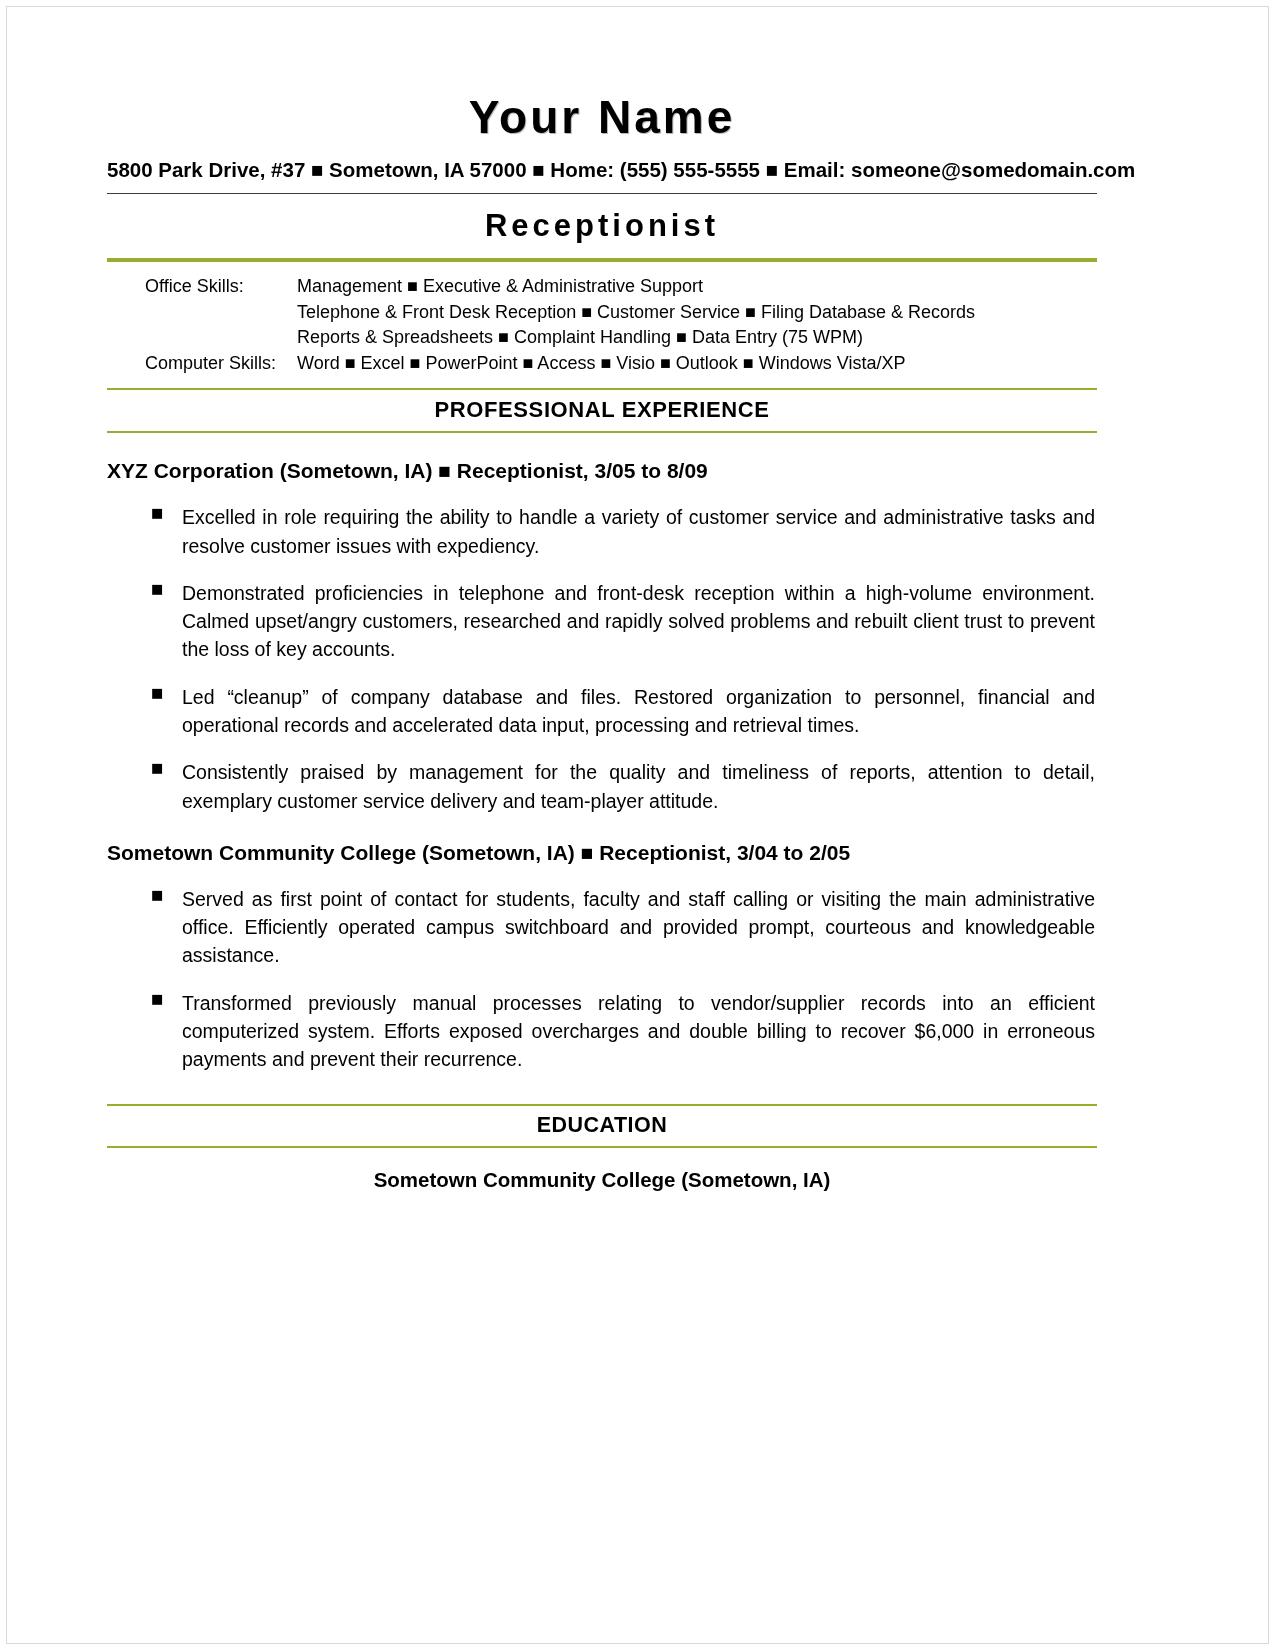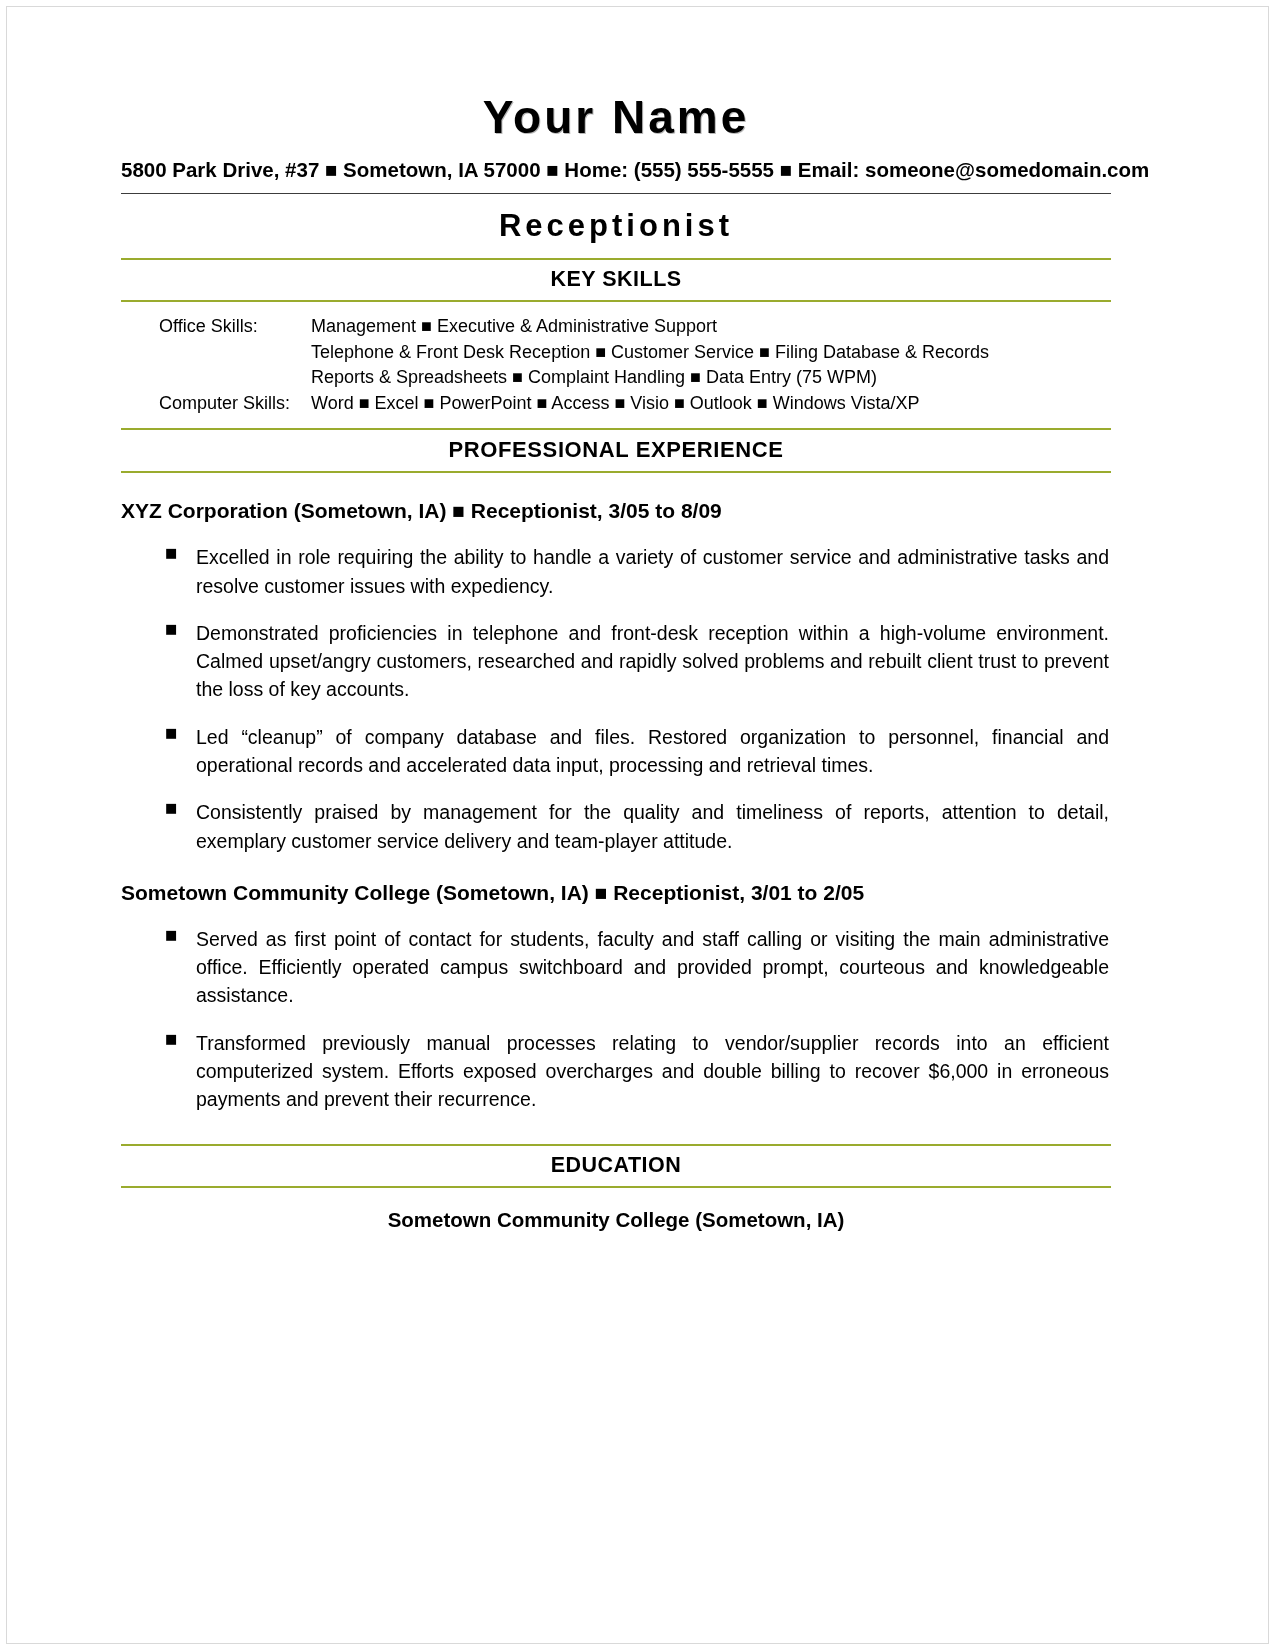--- a/index.html
+++ b/index.html
@@ -25,21 +25,21 @@
     position: absolute;
     left: 6px;
     top: 6px;
     right: 6px;
     bottom: 6px;
     border: 1px solid #d9d9d9;
     pointer-events: none;
   }
   .content {
     position: absolute;
-    left: 121px;
+    left: 107px;
     top: 92px;
     width: 990px;
   }
 
   
   .name {
     text-align: center;
     font-size: 46px;
     font-weight: bold;
     letter-spacing: 3px;
@@ -175,21 +175,20 @@
 
     <div>
       <div class="name">Your Name</div>
       <div class="contact-line">5800 Park Drive, #37 ■ Sometown, IA 57000 ■ Home: (555) 555-5555 ■ Email: someone@somedomain.com</div>
       <hr class="rule-dark">
       <div class="title">Receptionist</div>
     </div>
 
     <div class="section">
       <hr class="rule-olive">
-      <div class="section-head">KEY SKILLS</div>
       <hr class="rule-olive">
 
       <div class="skills-body">
         <div class="skill-row">
           <div class="skill-label">Office Skills:</div>
           <div class="skill-val">
             <div>Management ■ Executive &amp; Administrative Support</div>
             <div>Telephone &amp; Front Desk Reception ■ Customer Service ■ Filing Database &amp; Records</div>
             <div>Reports &amp; Spreadsheets  ■  Complaint Handling ■ Data Entry (75 WPM)</div>
           </div>
@@ -212,21 +211,21 @@
         <div class="job-head">XYZ Corporation (Sometown, IA) ■ Receptionist, 3/05 to 8/09</div>
         <ul class="bullets">
           <li>Excelled in role requiring the ability to handle a variety of customer service and administrative tasks and resolve customer issues with expediency.</li>
           <li>Demonstrated proficiencies in telephone and front-desk reception within a high-volume environment. Calmed upset/angry customers, researched and rapidly solved problems and rebuilt client trust to prevent the loss of key accounts.</li>
           <li>Led “cleanup” of company database and files. Restored organization to personnel, financial and operational records and accelerated data input, processing and retrieval times.</li>
           <li>Consistently praised by management for the quality and timeliness of reports, attention to detail, exemplary customer service delivery and team-player attitude.</li>
         </ul>
       </div>
 
       <div class="job">
-        <div class="job-head">Sometown Community College (Sometown, IA) ■ Receptionist, 3/01 to 2/05</div>
+        <div class="job-head">Sometown Community College (Sometown, IA) ■ Receptionist, 3/04 to 2/05</div>
         <ul class="bullets">
           <li>Served as first point of contact for students, faculty and staff calling or visiting the main administrative office. Efficiently operated campus switchboard and provided prompt, courteous and knowledgeable assistance.</li>
           <li>Transformed previously manual processes relating to vendor/supplier records into an efficient computerized system. Efforts exposed overcharges and double billing to recover $6,000 in erroneous payments and prevent their recurrence.</li>
         </ul>
       </div>
       <div class="spacer-sm"></div>
     </div>
 
     <div class="section">
       <hr class="rule-olive">

